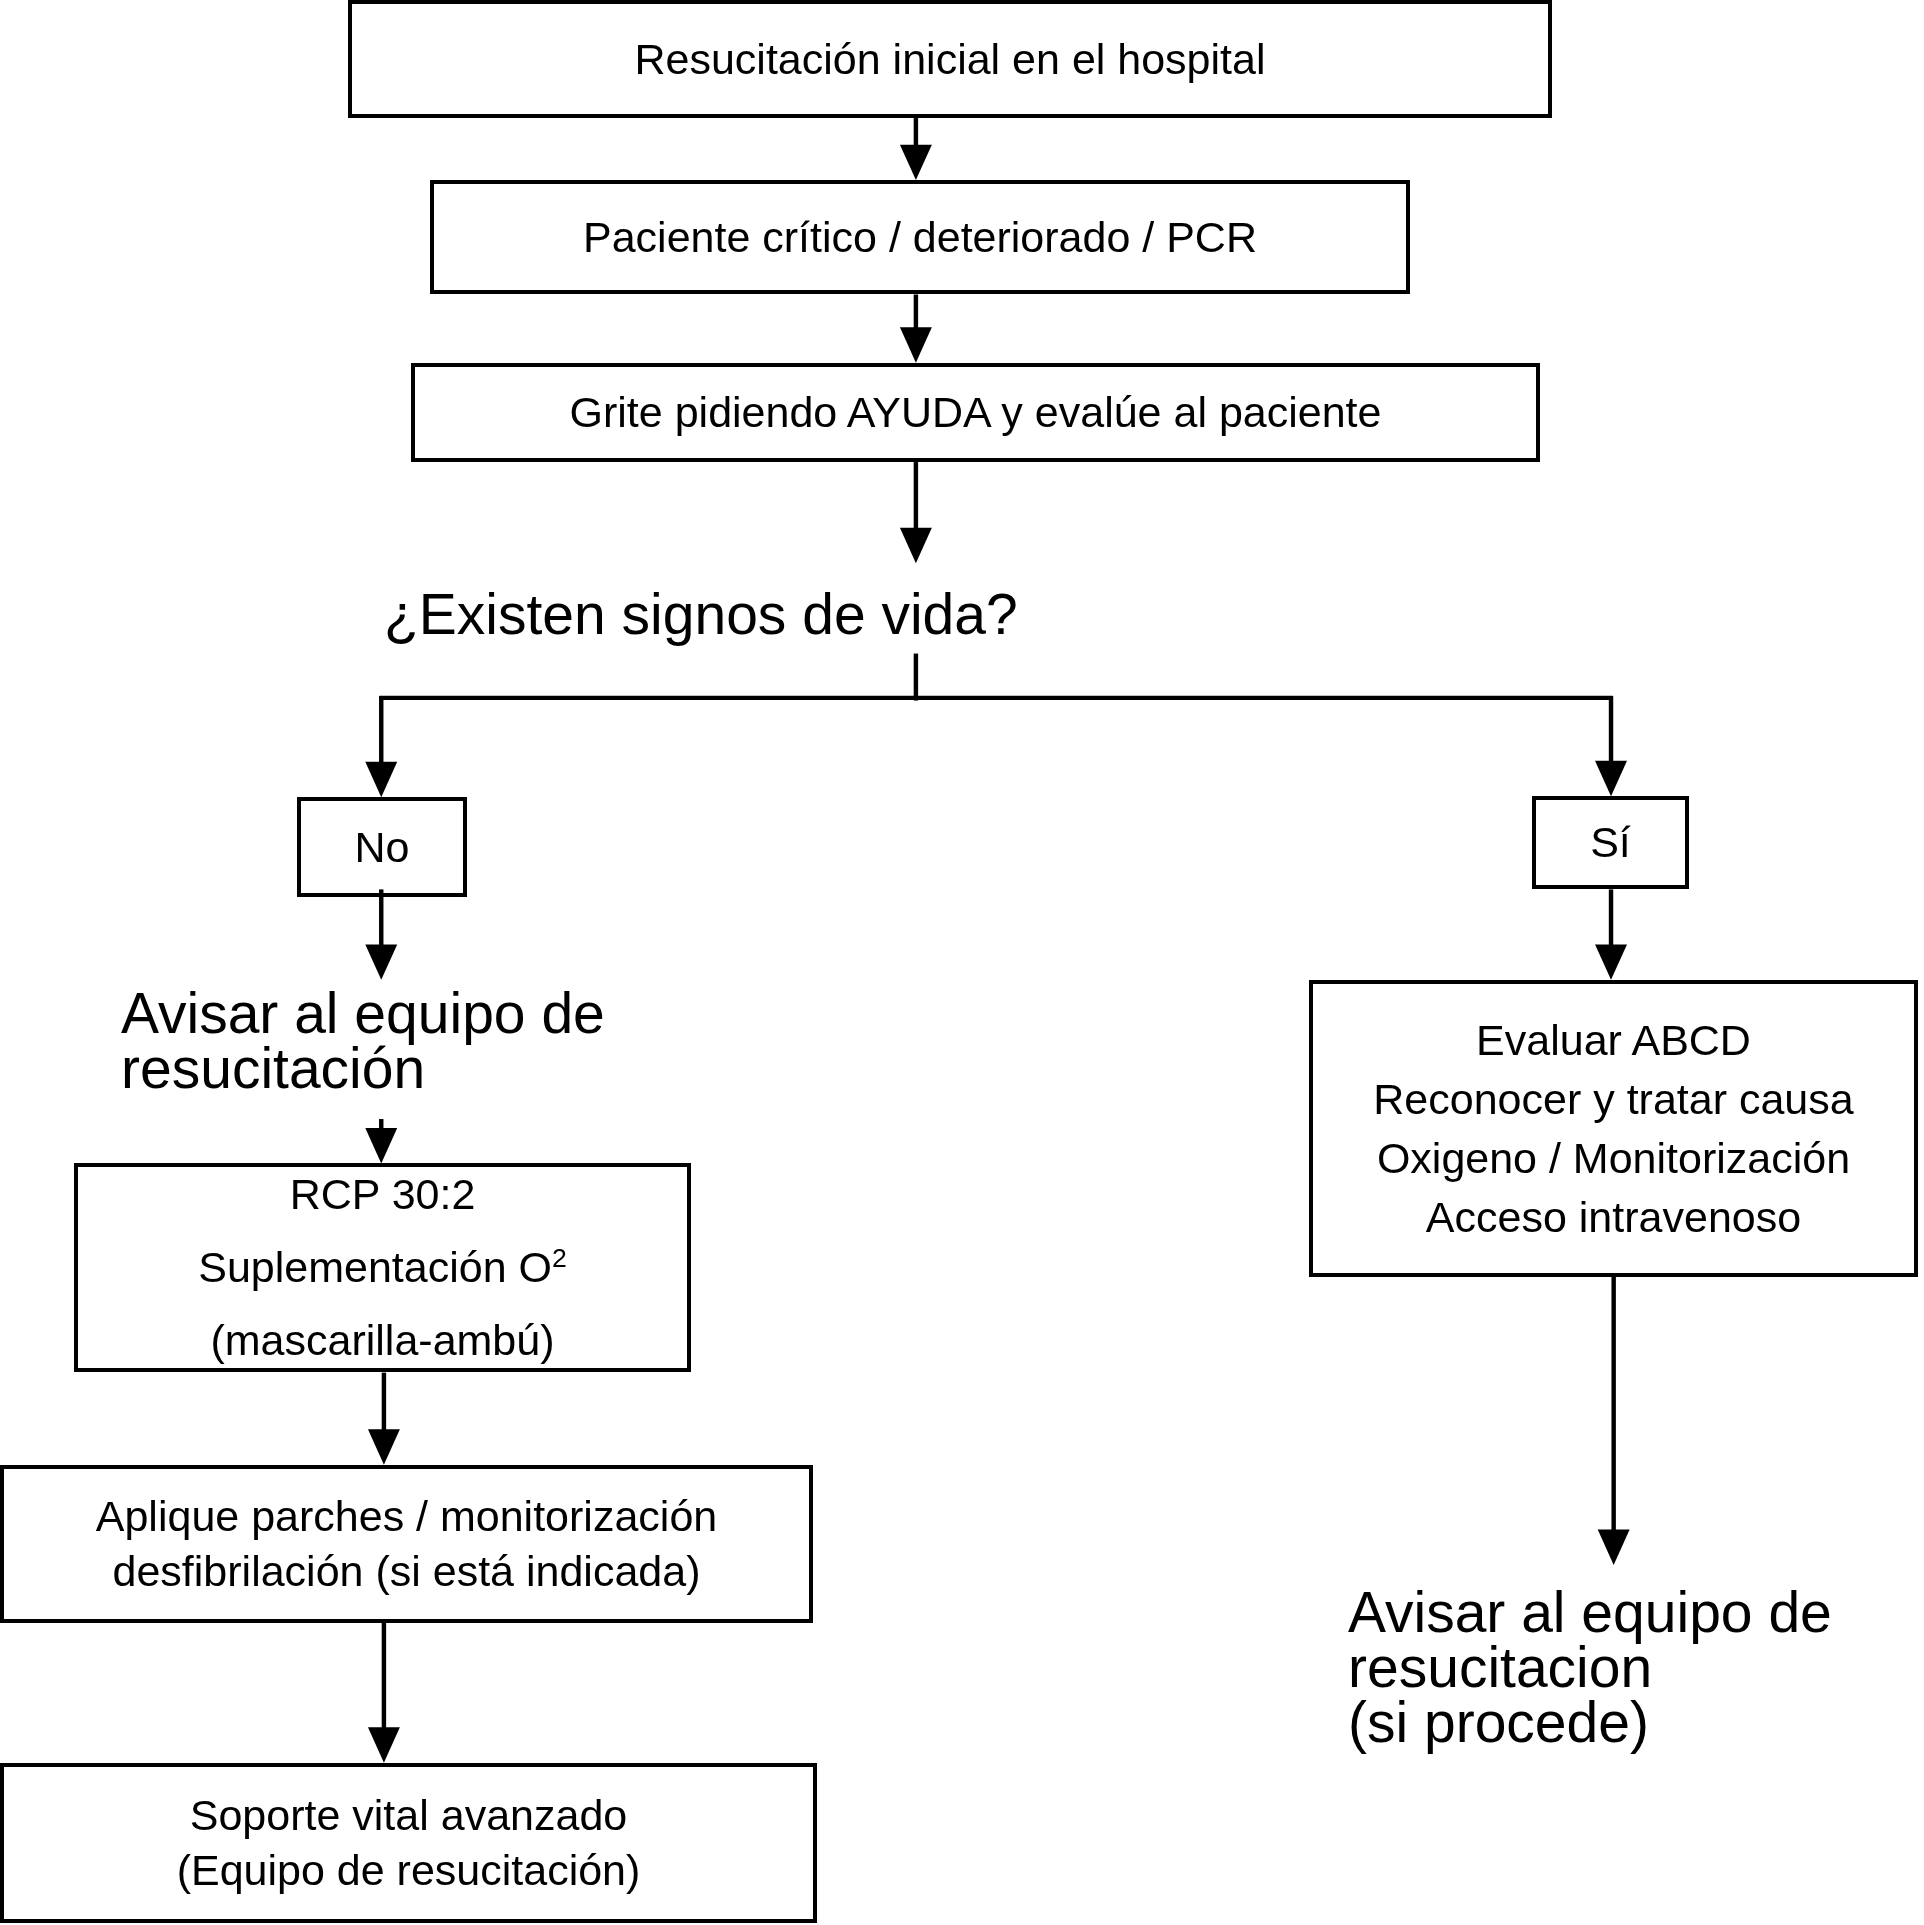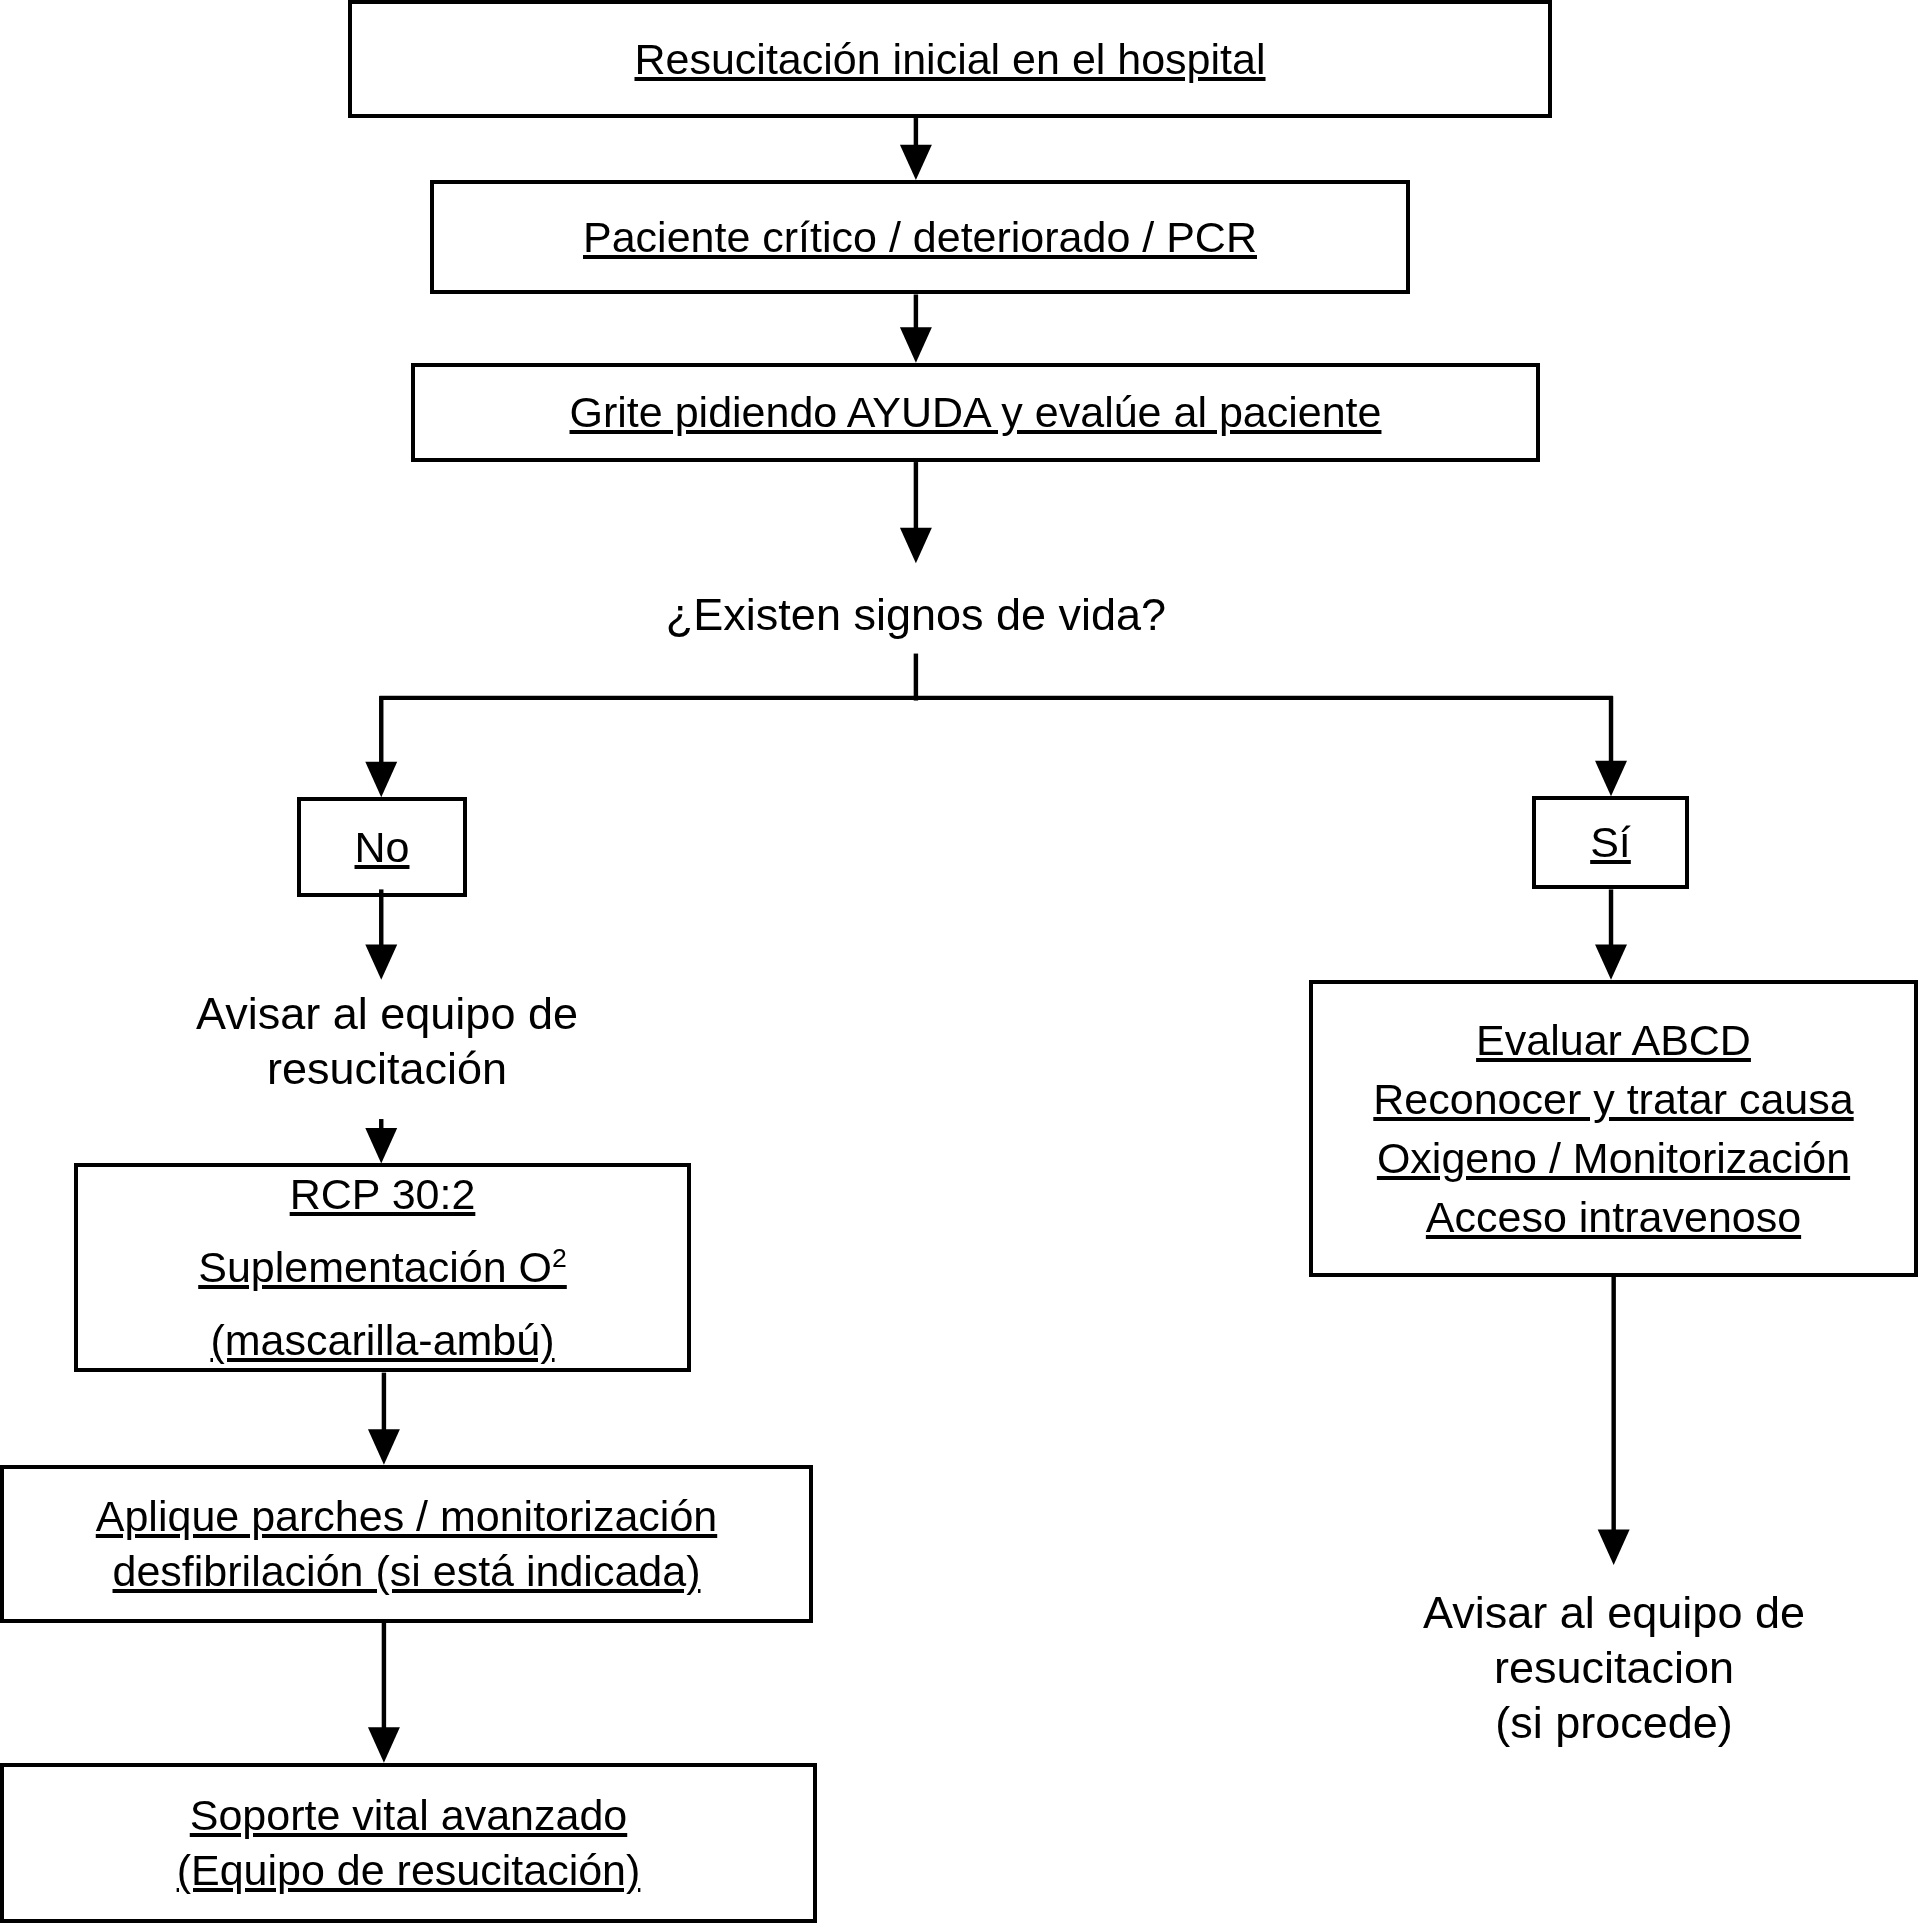--- a/index.html
+++ b/index.html
@@ -21,26 +21,24 @@
     box-sizing: border-box;
     border: 4.4px solid #000000;
     background: #ffffff;
     display: flex;
     flex-direction: column;
     align-items: center;
     justify-content: center;
     text-align: center;
     font-size: 43px;
     line-height: 55px;
-    text-decoration: underline;
   }
   .freelabel {
     position: absolute;
-    text-align: center;
-    font-size: 45px;
+    font-size: 57px;
     line-height: 55px;
     background: transparent;
   }
   .abcd-box {
     line-height: 59px;
   }
   sup {
     font-size: 26.6px;
     line-height: 0;
     vertical-align: super;

